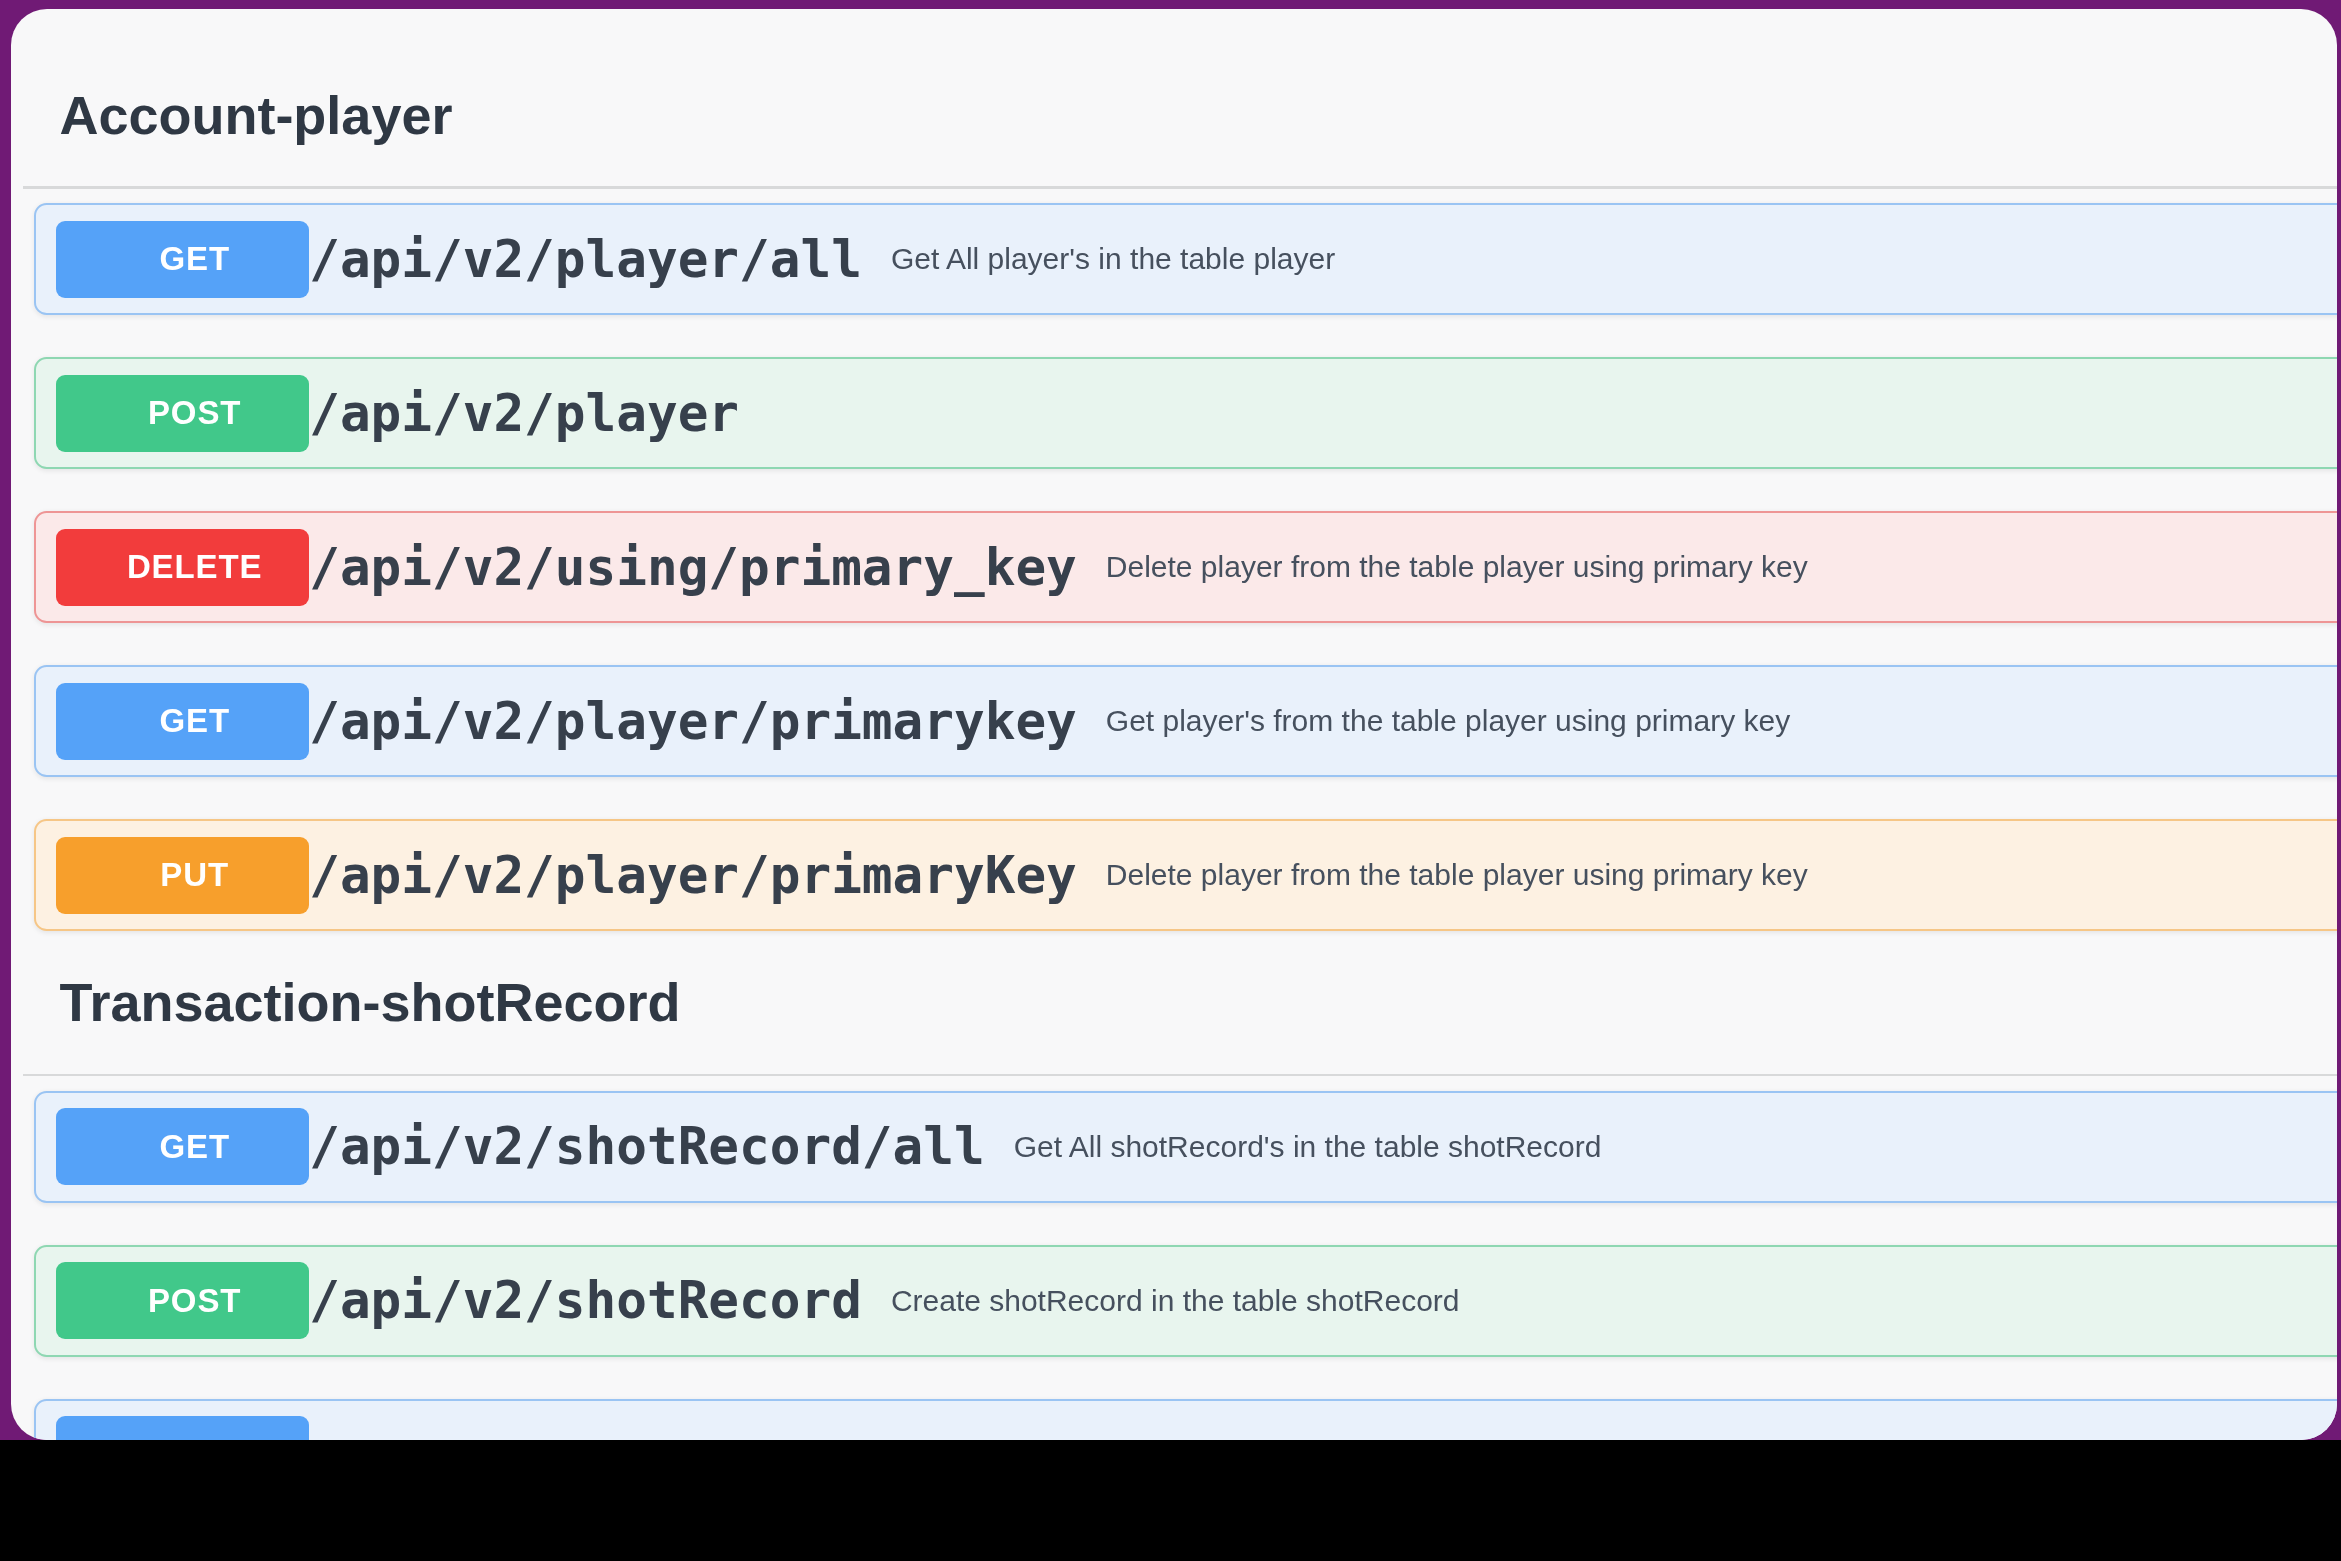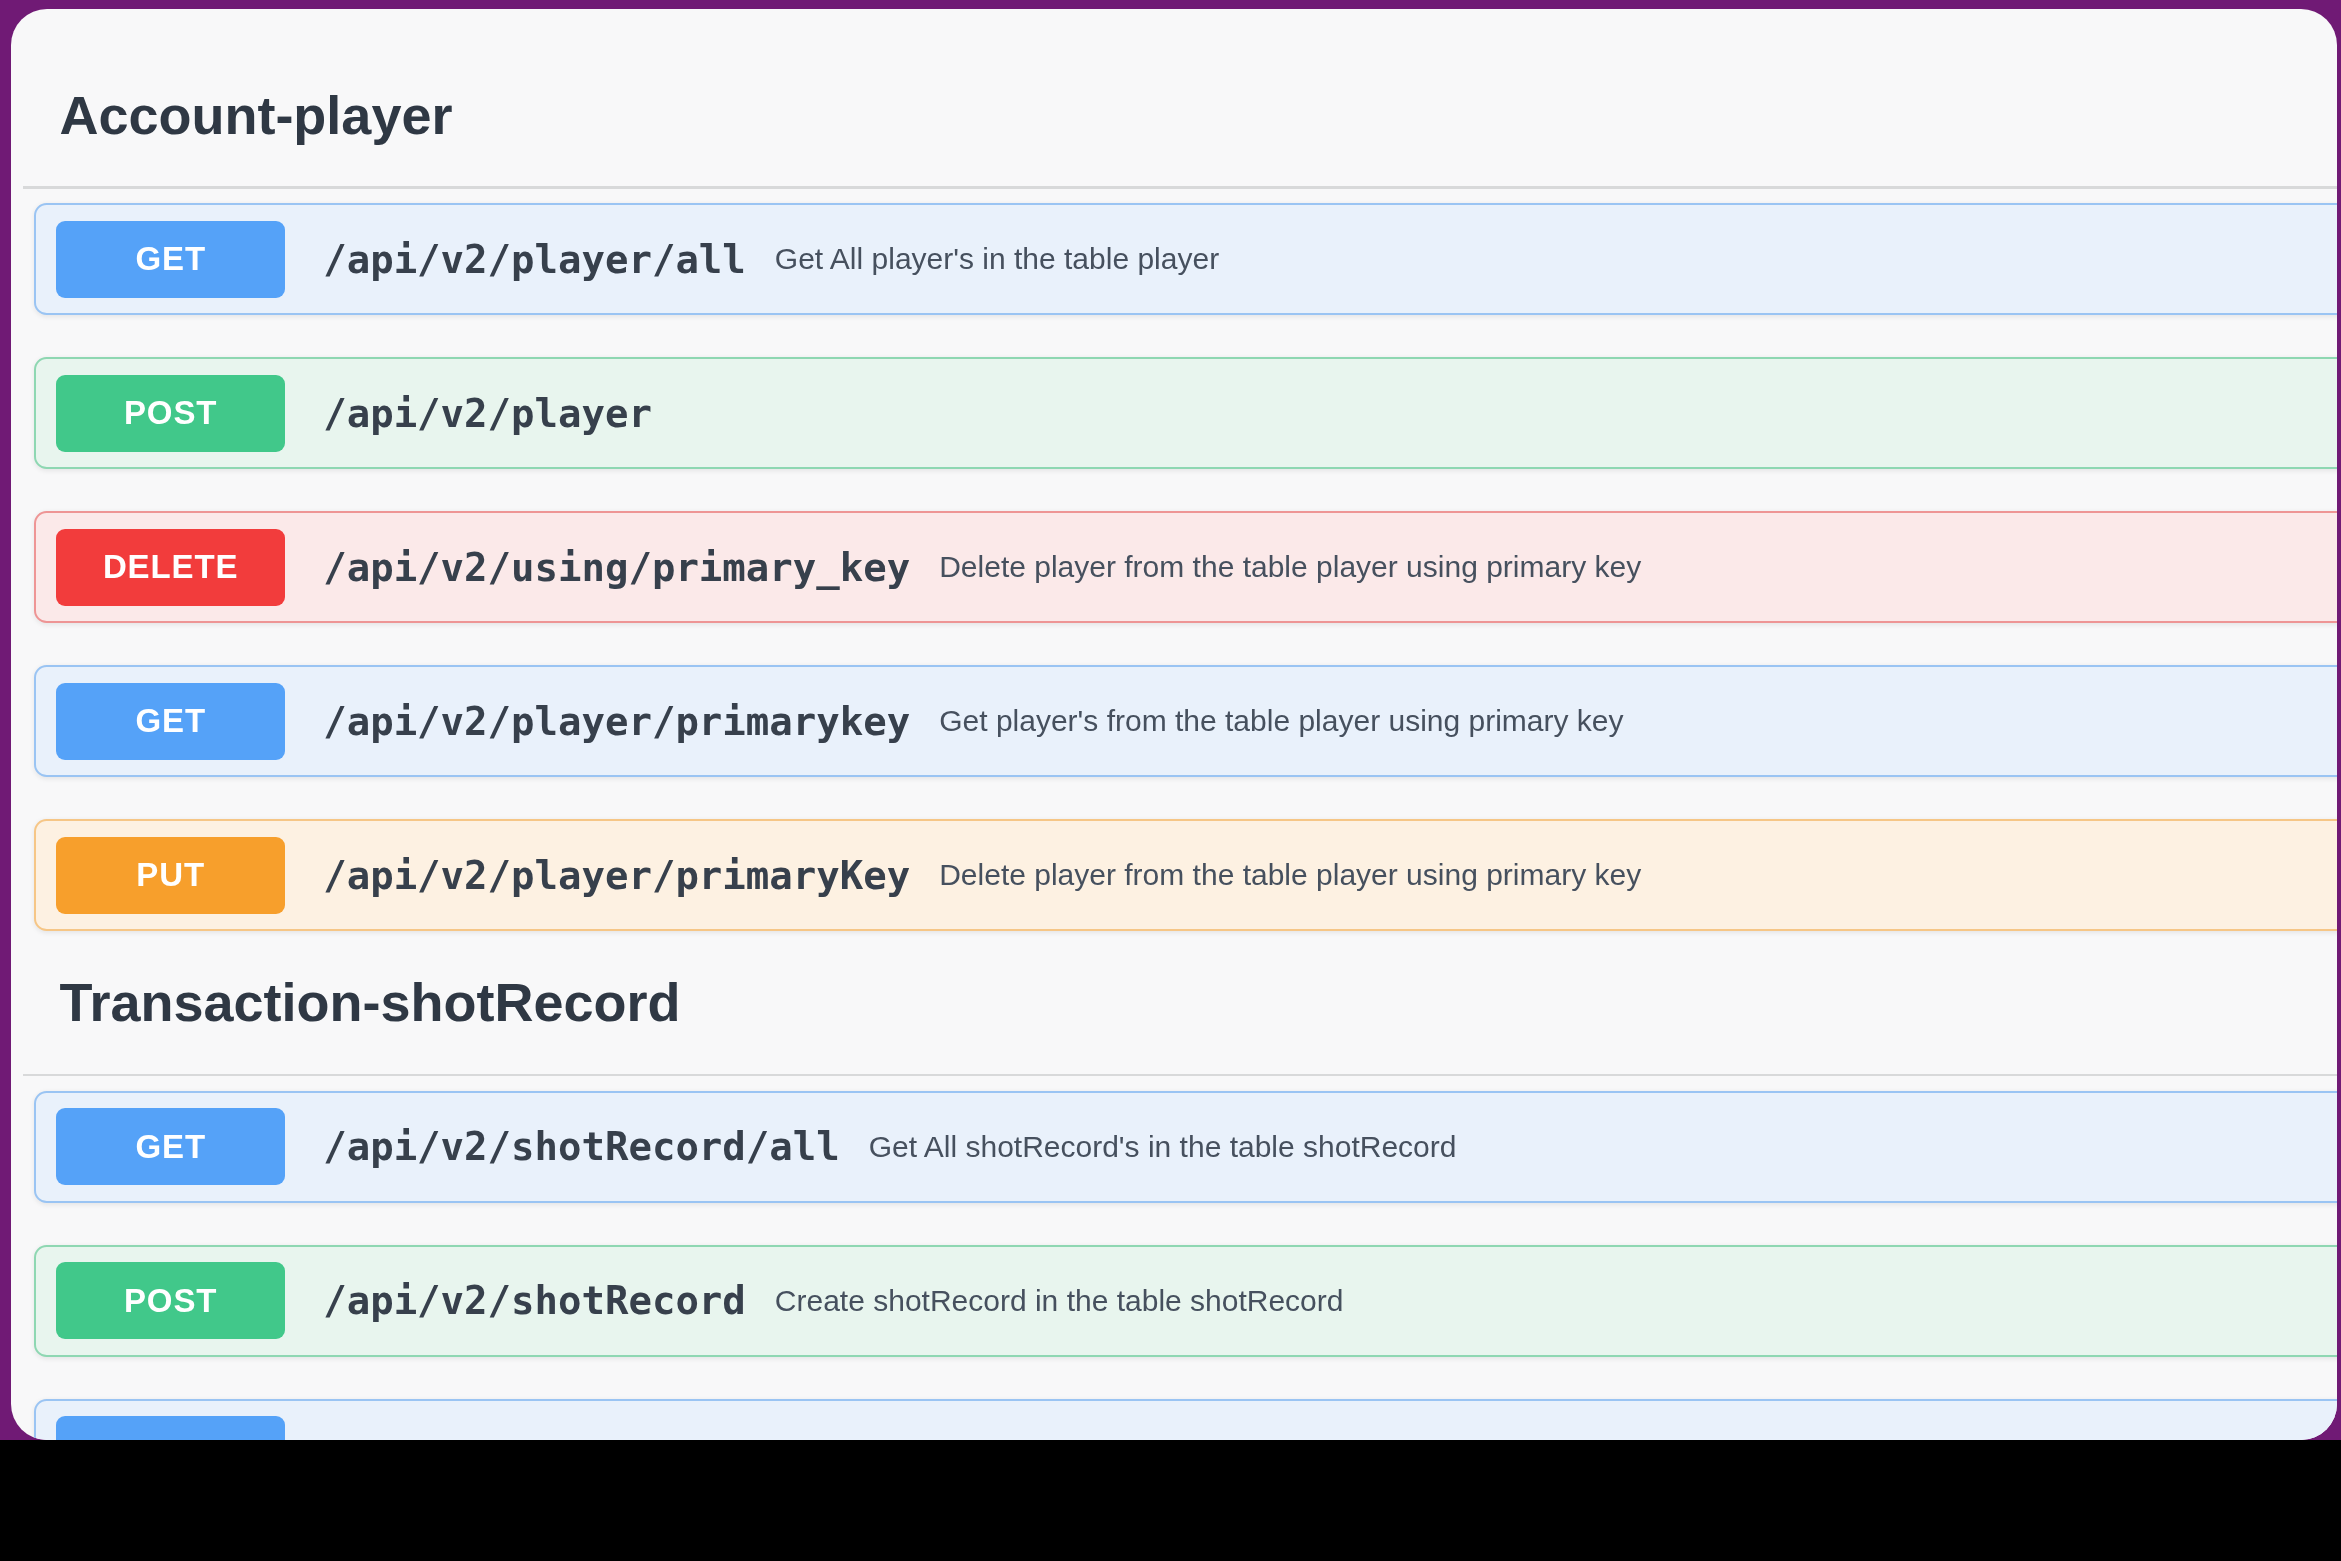--- a/index.html
+++ b/index.html
@@ -64,26 +64,26 @@
     height: 77px;
     border-radius: 9px;
     display: flex;
     align-items: center;
     justify-content: center;
     color: #ffffff;
     font-size: 33px;
     font-weight: 700;
     letter-spacing: 0.9px;
     font-family: "Liberation Sans", sans-serif;
+    padding-left: 24px;
   }
   .op-path {
-    margin-left: 38px;
     font-family: "DejaVu Sans Mono", "Liberation Mono", monospace;
     font-weight: 700;
-    font-size: 39px;
+    font-size: 51px;
     color: #37404c;
     white-space: nowrap;
   }
   .op-desc {
     margin-left: 29px;
     font-size: 30px;
     color: #46505e;
     white-space: nowrap;
   }
 </style>

